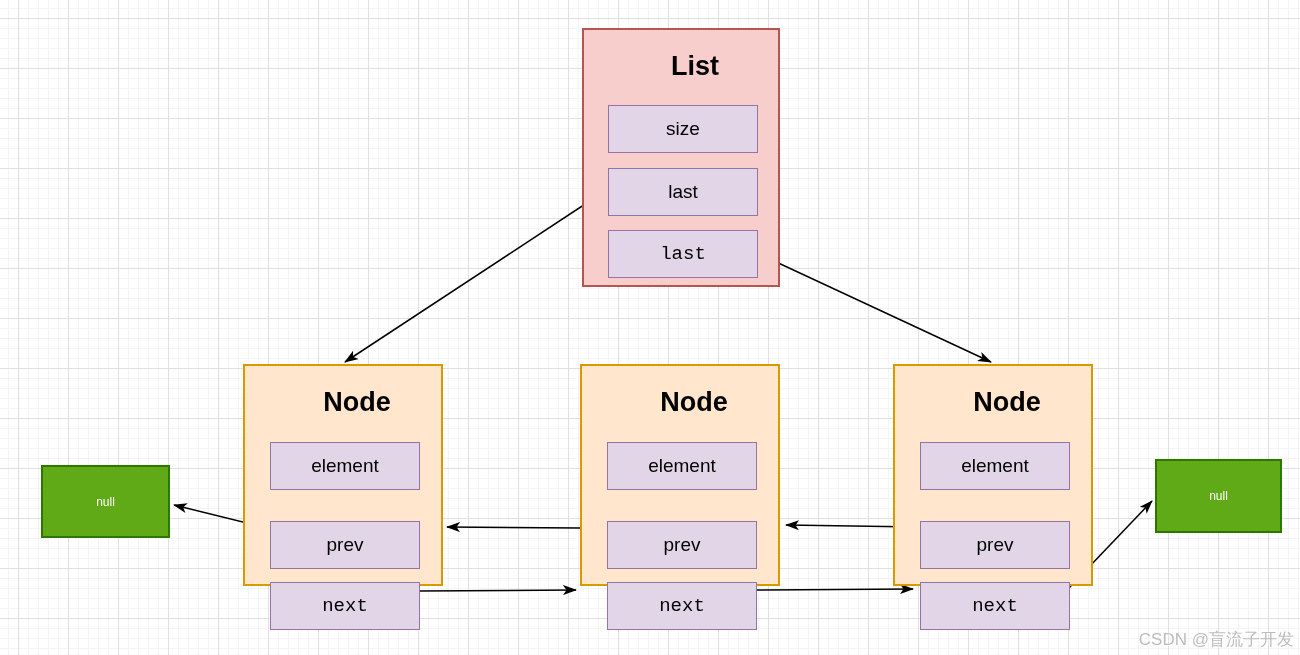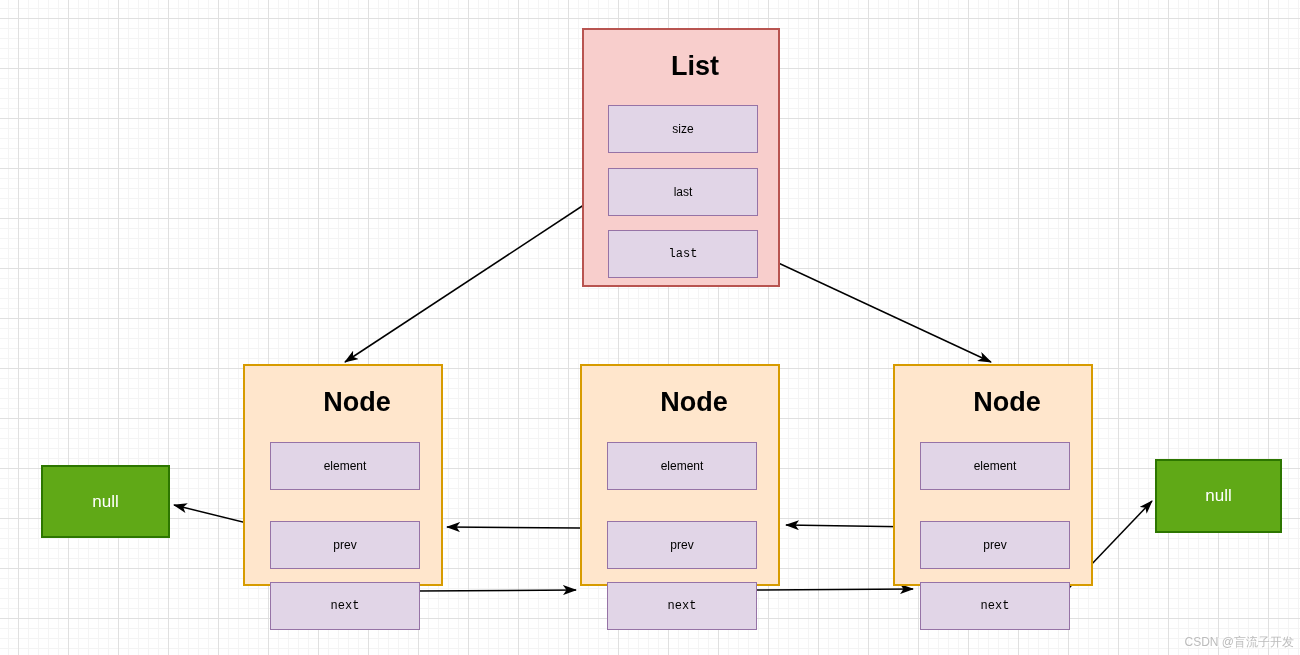--- a/index.html
+++ b/index.html
@@ -50,43 +50,43 @@
     color: #000000;
     padding-left: 28px;
   }
   .field {
     position: absolute;
     left: 24px; width: 150px; height: 48px;
     box-sizing: border-box;
     background: var(--field_fill, #e1d5e7);
     border: 1.5px solid var(--field_stroke, #9673a6);
     display: flex; align-items: center; justify-content: center;
-    font-size: 12px;
+    font-size: 19px;
     color: #000000;
   }
   .node-box .field { left: 25px; }
   .f-row-0 { top: 75px; }
   .f-row-1 { top: 138px; }
   .f-row-2 { top: 200px; font-family: Liberation Mono, monospace; }
   .node-box .f-row-0 { top: 76px; }
   .node-box .f-row-1 { top: 155px; }
   .node-box .f-row-2 { top: 216px; text-align: right; }
   .null-box {
     background: var(--null_fill, #60a917);
     border: 2px solid var(--null_stroke, #2d7600);
     display: flex; align-items: center; justify-content: center;
     color: #ffffff;
-    font-size: 17px;
+    font-size: 12px;
   }
   .null-left  { left: 41px;  top: 465px; width: 129px; height: 73px; }
   .null-right { left: 1155px; top: 459px; width: 127px; height: 74px; }
   .watermark {
     position: absolute;
     right: 6px; bottom: 4px;
-    font-size: 12px;
+    font-size: 17px;
     color: #bcbcbc;
     text-shadow: 1px 1px 0 #ffffff;
     white-space: nowrap;
   }
 </style>
 </head>
 <body>
 
 <div class="canvas">
 

